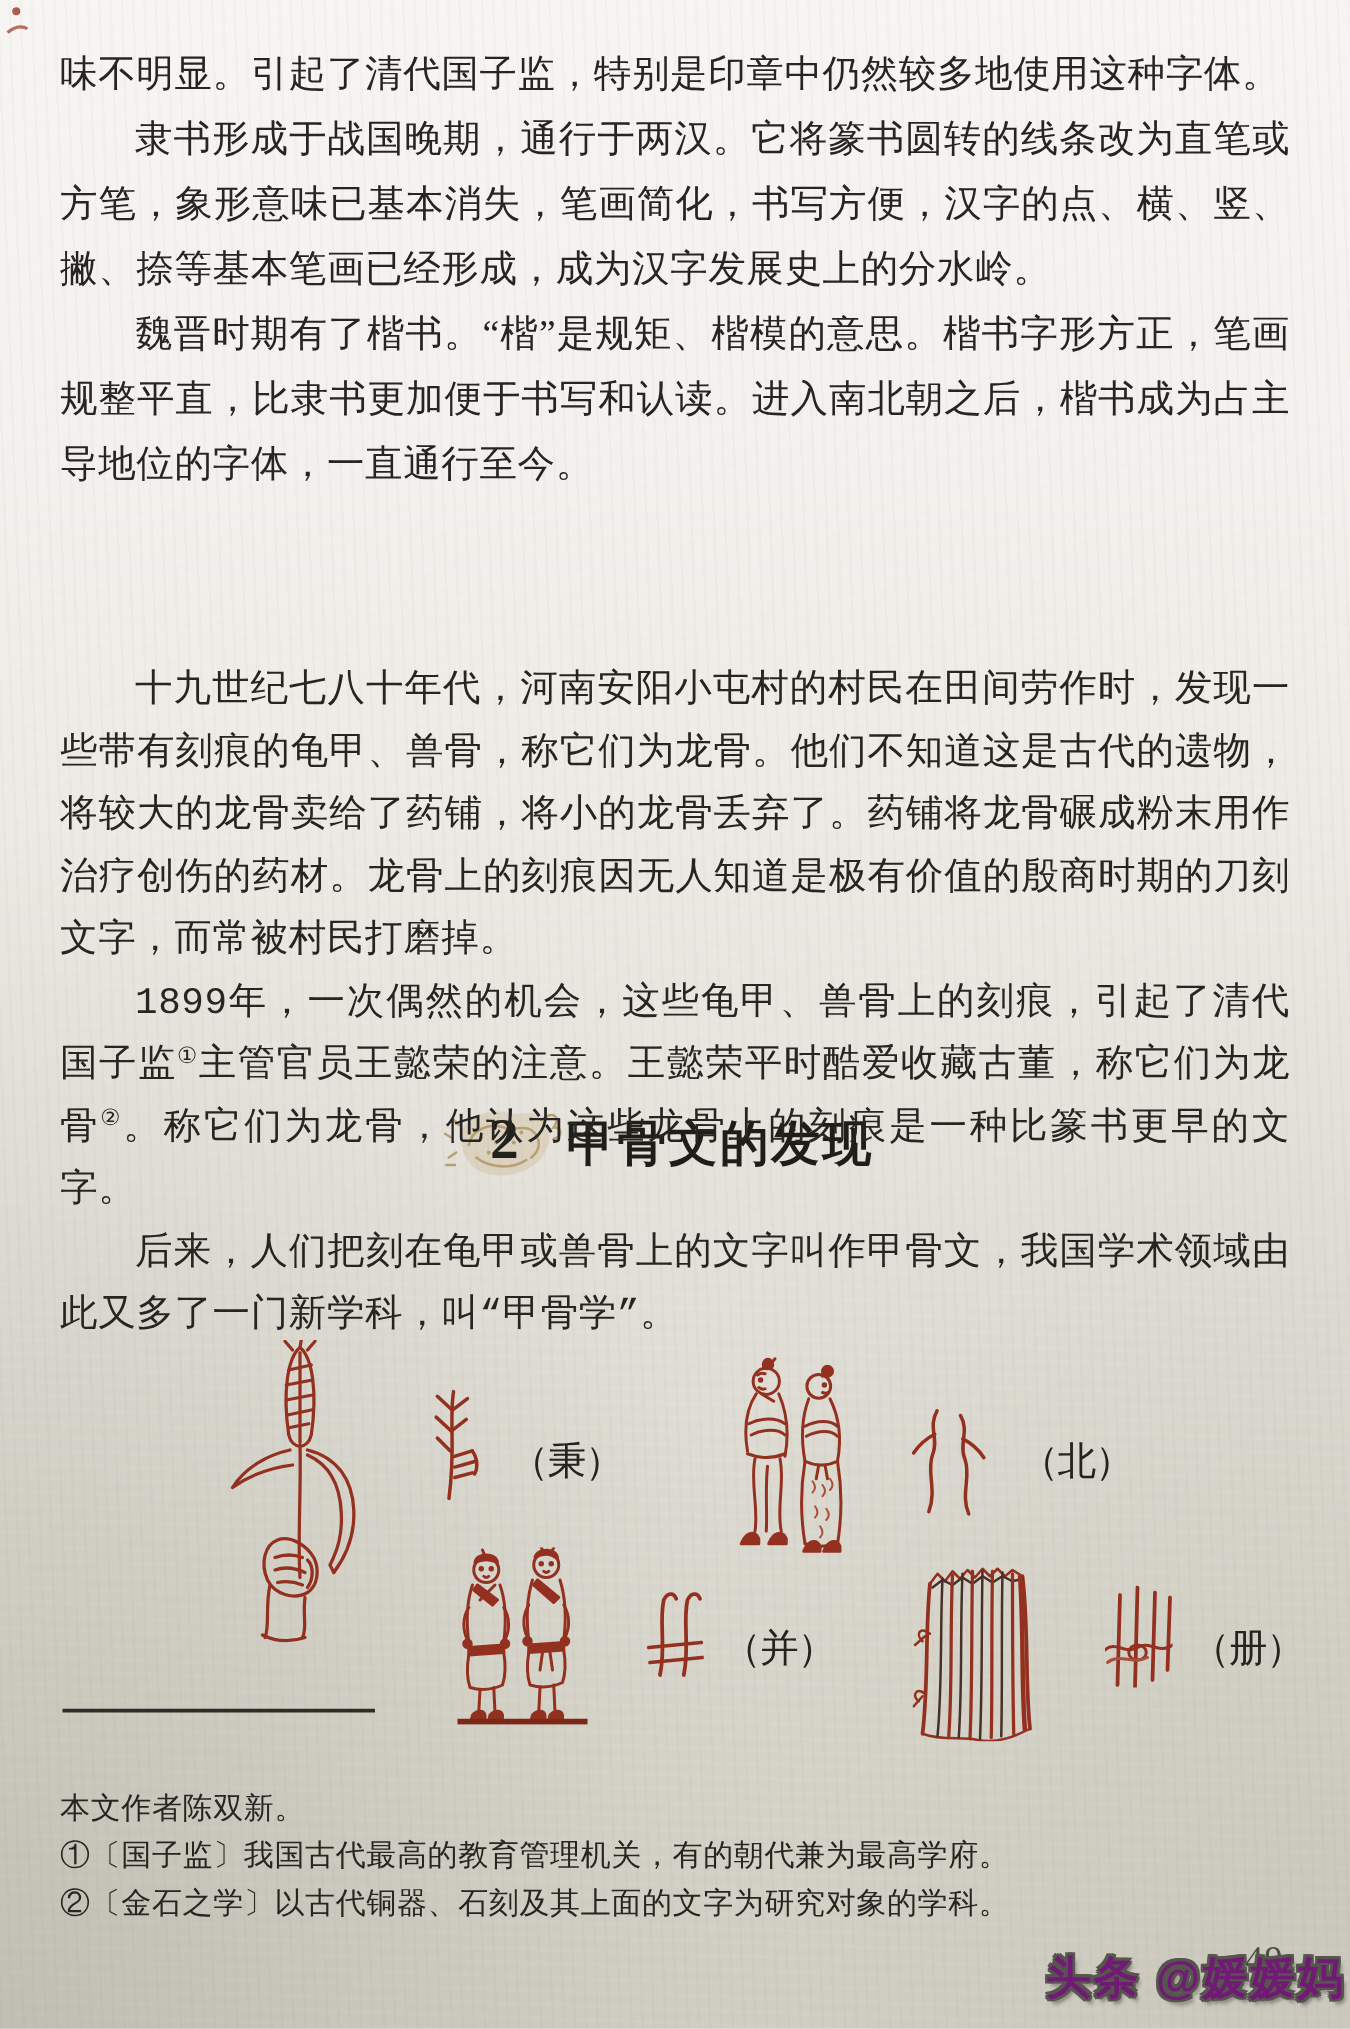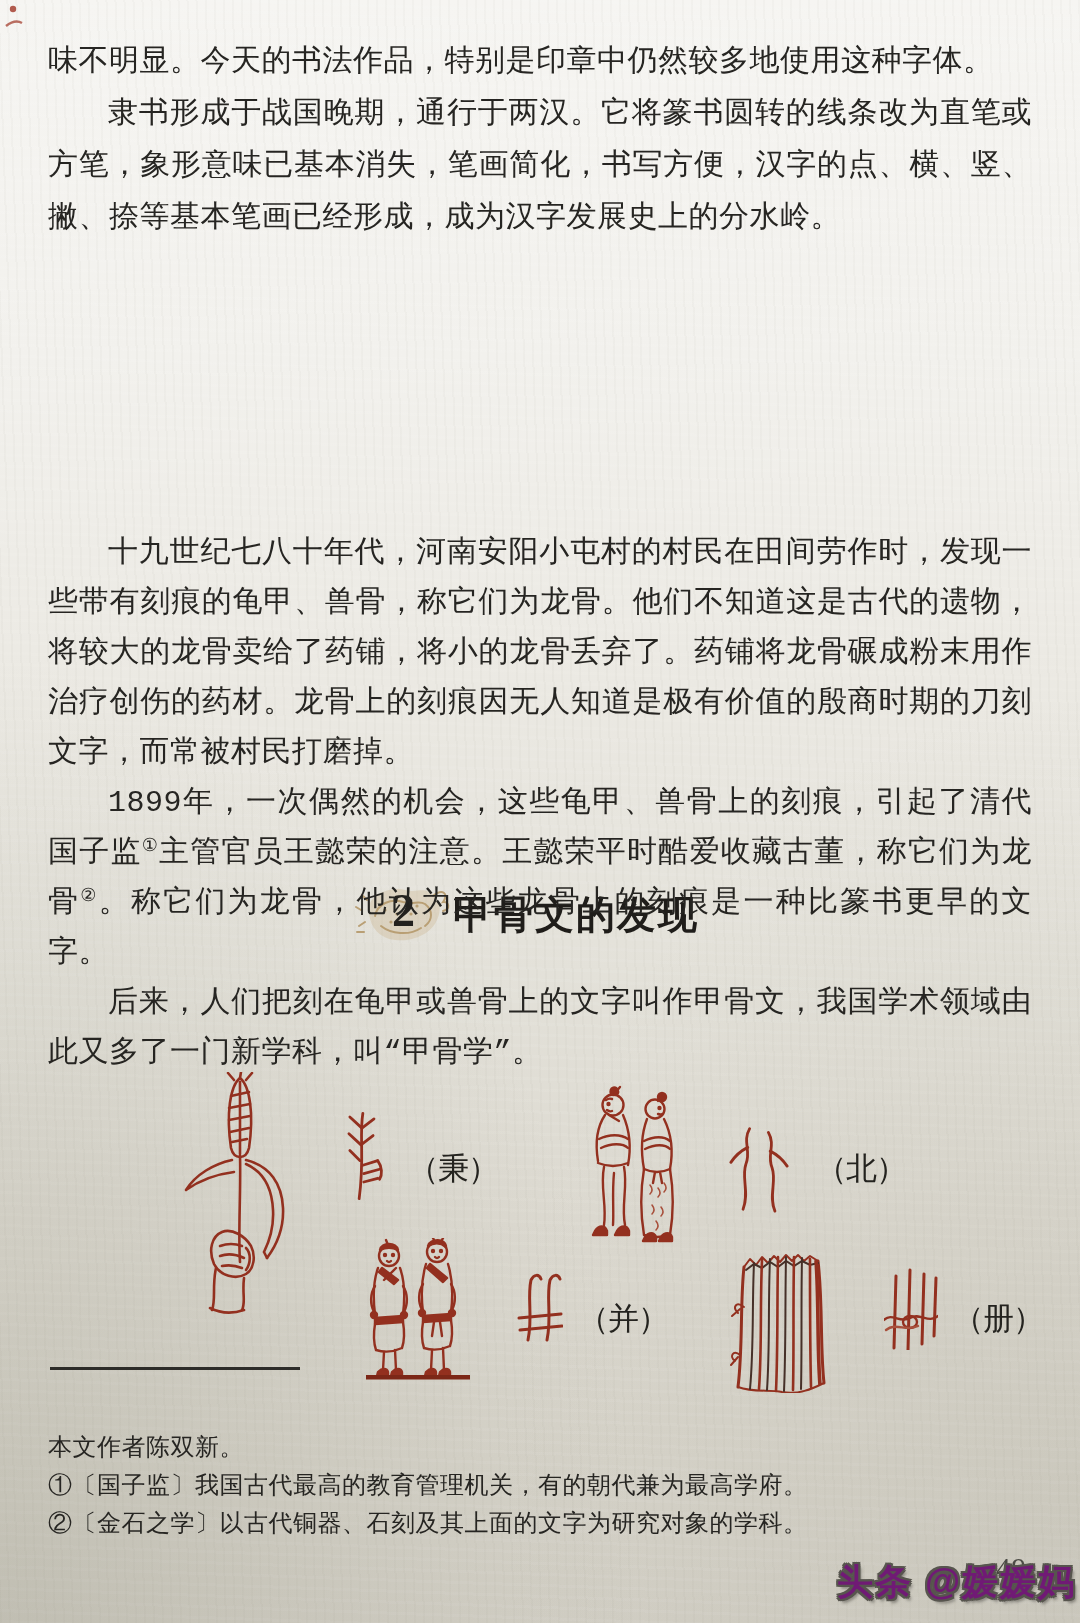--- a/index.html
+++ b/index.html
@@ -45,22 +45,23 @@
 </style>
 </head>
 <body>
 
 <svg class="abs" style="left:2px;top:2px;" width="44" height="34" viewBox="0 0 44 34">
   <circle cx="11" cy="7" r="3.2" fill="#a03524" opacity=".8"></circle>
   <path d="M4,24 q9,-7 16,-3" stroke="#a03524" stroke-width="2.5" fill="none" opacity=".7"></path>
 </svg>
 
 <div class="abs bodytext" style="left:48px;top:34px;width:984px;">
-  <p class="noindent">味不明显。今天的书法作品，特别是印章中仍然较多地使用这种字体。</p>
+  <p class="noindent">味不明显。引起了清代国子监，特别是印章中仍然较多地使用这种字体。</p>
   <p>隶书形成于战国晚期，通行于两汉。它将篆书圆转的线条改为直笔或方笔，象形意味已基本消失，笔画简化，书写方便，汉字的点、横、竖、撇、捺等基本笔画已经形成，成为汉字发展史上的分水岭。</p>
+  <p>魏晋时期有了楷书。“楷”是规矩、楷模的意思。楷书字形方正，笔画规整平直，比隶书更加便于书写和认读。进入南北朝之后，楷书成为占主导地位的字体，一直通行至今。</p>
 </div>
 
 <div class="abs" style="left:0;top:438px;width:1080px;height:80px;">
   <svg class="abs" style="left:355px;top:442px;" width="96" height="66" viewBox="0 0 96 66">
     <path d="M14,34 C10,16 34,6 50,10 C62,13 66,8 74,12 C84,16 88,28 82,40 C76,54 58,62 40,60 C24,58 16,48 14,34 Z" fill="rgba(201,178,138,0.32)" stroke="none"></path>
     <g stroke="#b99f74" stroke-width="2" fill="none" stroke-linecap="round">
       <path d="M20,36 C22,24 36,18 48,22 C58,25 64,20 70,24 C78,30 78,40 70,46"></path>
       <path d="M26,46 C36,54 54,56 66,48"></path>
       <path d="M78,16 C88,8 94,14 88,22 C94,21 96,29 88,31"></path>
       <path d="M6,30 l-5,-3 M10,42 l-6,4 M12,20 l-5,-5"></path>

